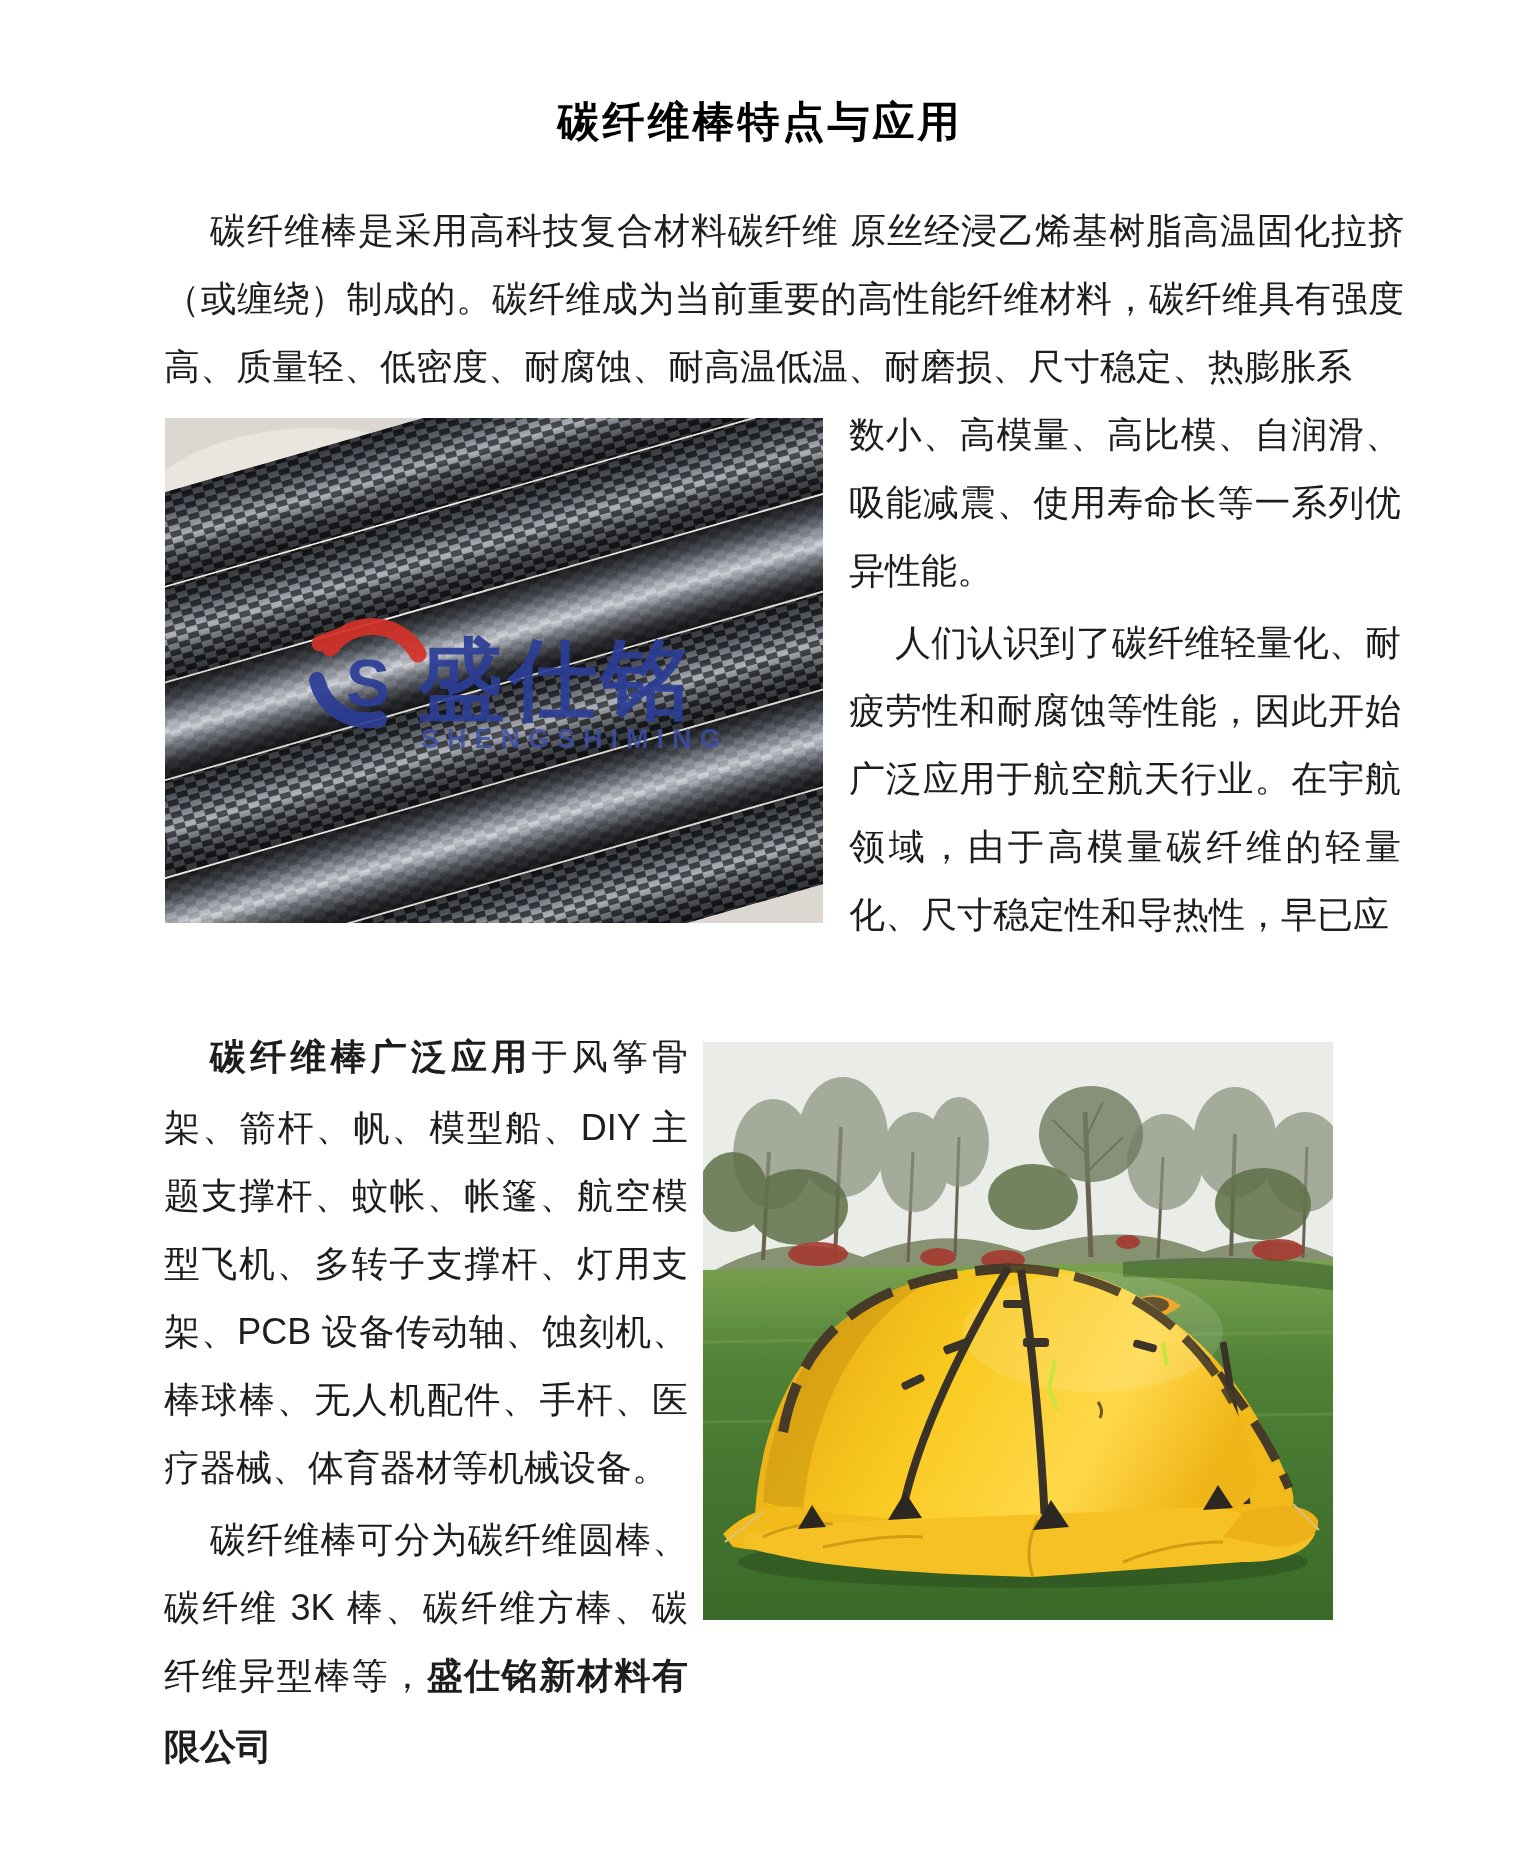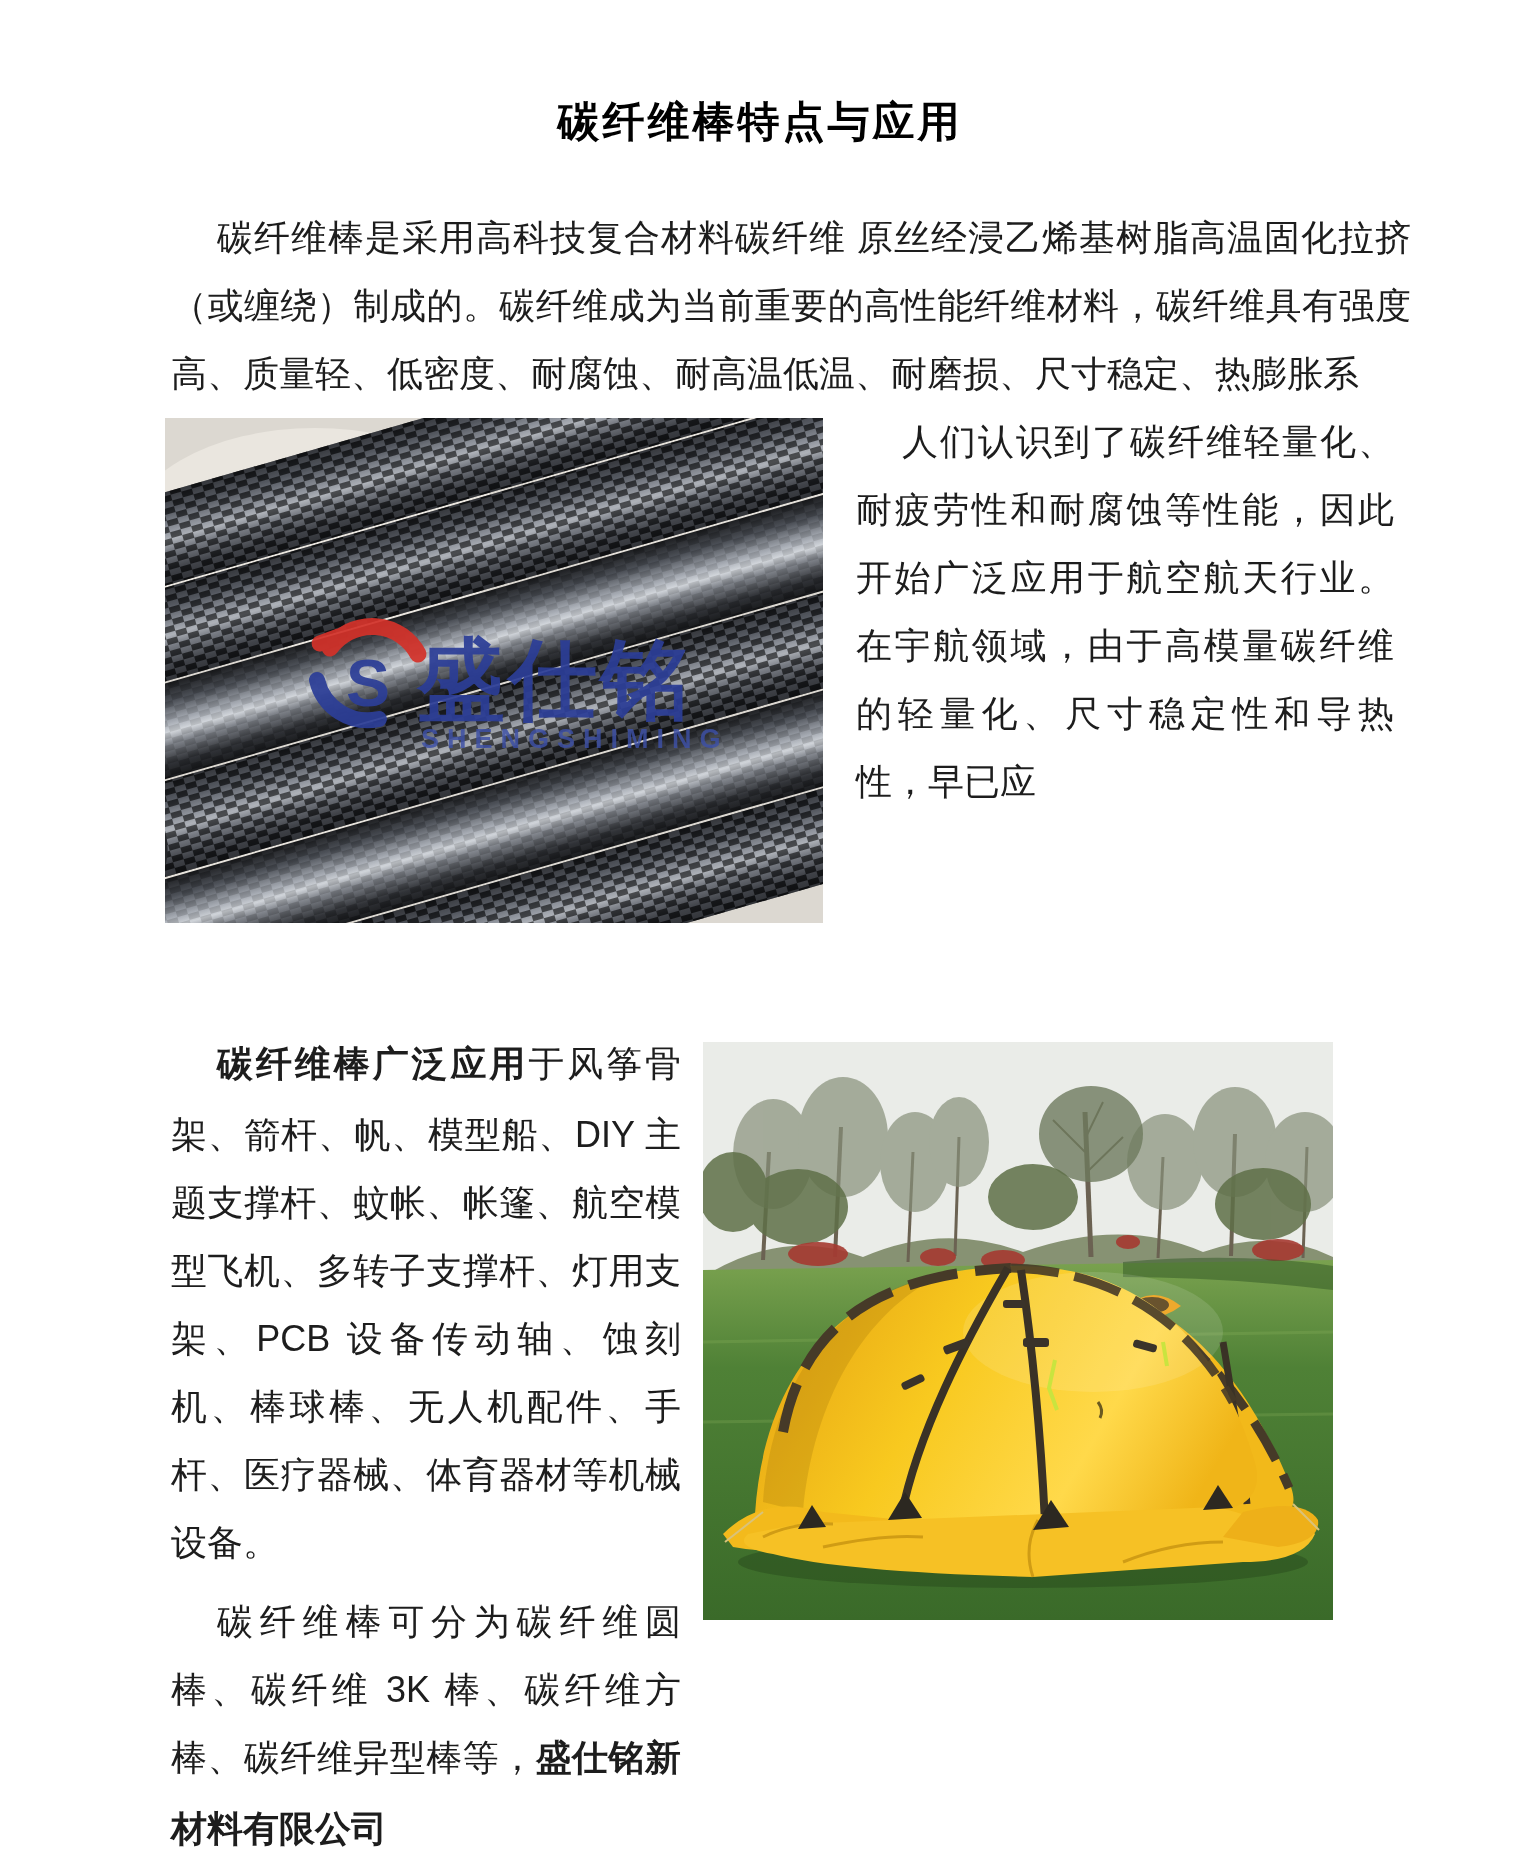--- a/index.html
+++ b/index.html
@@ -5,21 +5,21 @@
   html,body{margin:0;padding:0;background:#ffffff;}
   .page{
     position:relative;width:1520px;height:1872px;background:#ffffff;overflow:hidden;
     font-family:"Liberation Sans","DejaVu Sans",sans-serif;color:#1d1d1d;
   }
   .title{
     position:absolute;top:96px;left:0;width:100%;margin:0;text-align:center;
     font-size:42px;line-height:1.25;font-weight:700;color:#000;letter-spacing:3px;
   }
   .para,.col p{
-    font-size:36px;line-height:68px;margin:11px;color:#1d1d1d;
+    font-size:36px;line-height:68px;margin:4px;color:#1d1d1d;
     text-align:justify;text-justify:inter-ideograph;
   }
   .indent{text-indent:46px;}
   .p1{position:absolute;left:160px;top:193px;width:1240px;}
   .col-right{position:absolute;left:845px;top:397px;width:560px;}
   .col-left{position:absolute;left:160px;top:1019px;width:532px;}
   .tail{position:absolute;left:160px;top:941px;width:1240px;}
   .closing{position:absolute;left:160px;top:1711px;width:1262px;text-align:left;}
   figure{margin:0;padding:0;}
   .photo-rods{position:absolute;left:165px;top:418px;width:658px;height:505px;}
@@ -98,20 +98,21 @@
         <rect x="146" y="214" width="36" height="16" rx="8" fill="#d3322a" transform="rotate(-20 164 222)"></rect>
         <path d="M152 262 A52 52 0 0 0 214 301" stroke="#2c3e97" stroke-width="16" fill="none" stroke-linecap="round"></path>
         <text x="203" y="288" font-size="66" font-weight="bold" fill="#2c3e97" text-anchor="middle">S</text>
         <text x="252" y="292" font-size="88" font-weight="bold" fill="#2c3e97" letter-spacing="4">盛仕铭</text>
         <text x="256" y="330" font-size="27" font-weight="bold" fill="#3d50a6" letter-spacing="8" opacity="0.9">SHENGSHIMING</text>
       </g>
     </svg>
   </figure>
 
   <div class="col col-right">
+    <p>数小、高模量、高比模、自润滑、吸能减震、使用寿命长等一系列优异性能。</p>
     <p class="indent">人们认识到了碳纤维轻量化、耐疲劳性和耐腐蚀等性能，因此开始广泛应用于航空航天行业。在宇航领域，由于高模量碳纤维的轻量化、尺寸稳定性和导热性，早已应</p>
   </div>
 
 
   <div class="col col-left">
     <p class="indent"><b>碳纤维棒广泛应用</b><span>于风筝骨架、箭杆、帆、模型船、DIY 主题支撑杆、蚊帐、帐篷、航空模型飞机、多转子支撑杆、灯用支架、PCB 设备传动轴、蚀刻机、棒球棒、无人机配件、手杆、医疗器械、体育器材等机械设备。</span></p>
     <p class="indent"><span>碳纤维棒可分为碳纤维圆棒、碳纤维 3K 棒、碳纤维方棒、碳纤维异型棒等，</span><b>盛仕铭新材料有限公司</b></p>
   </div>
 
   <figure class="photo-tent">

